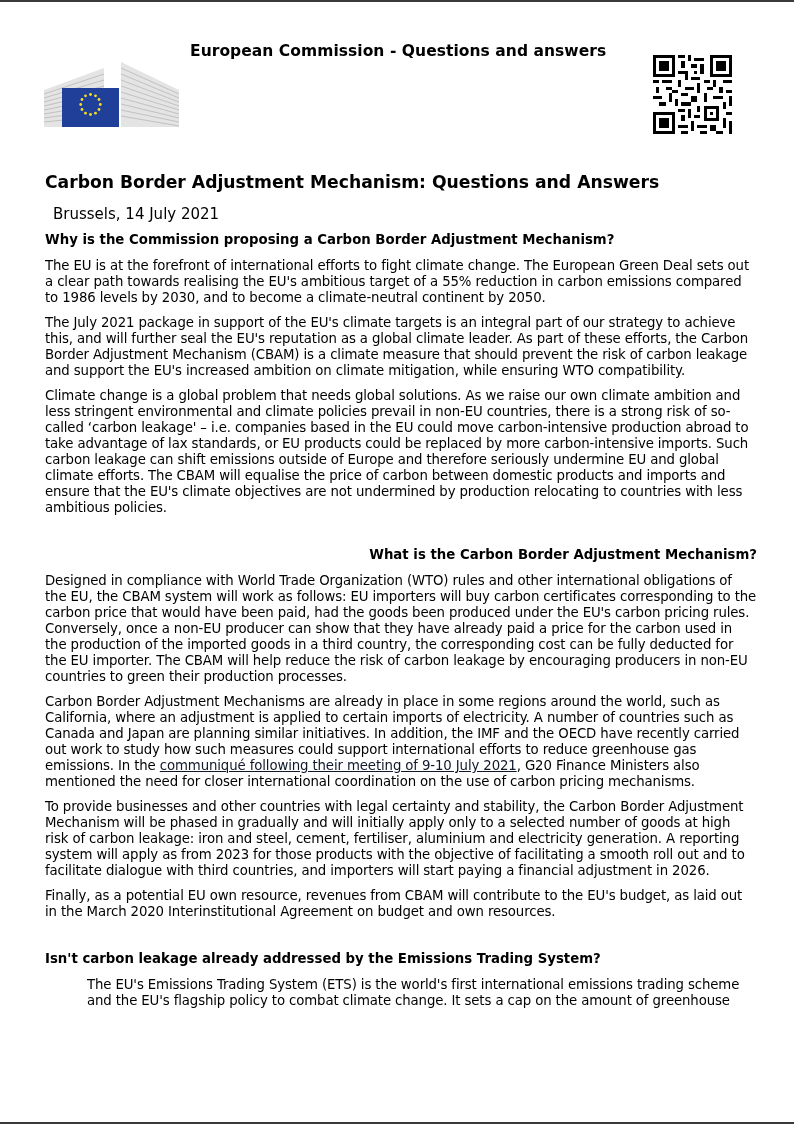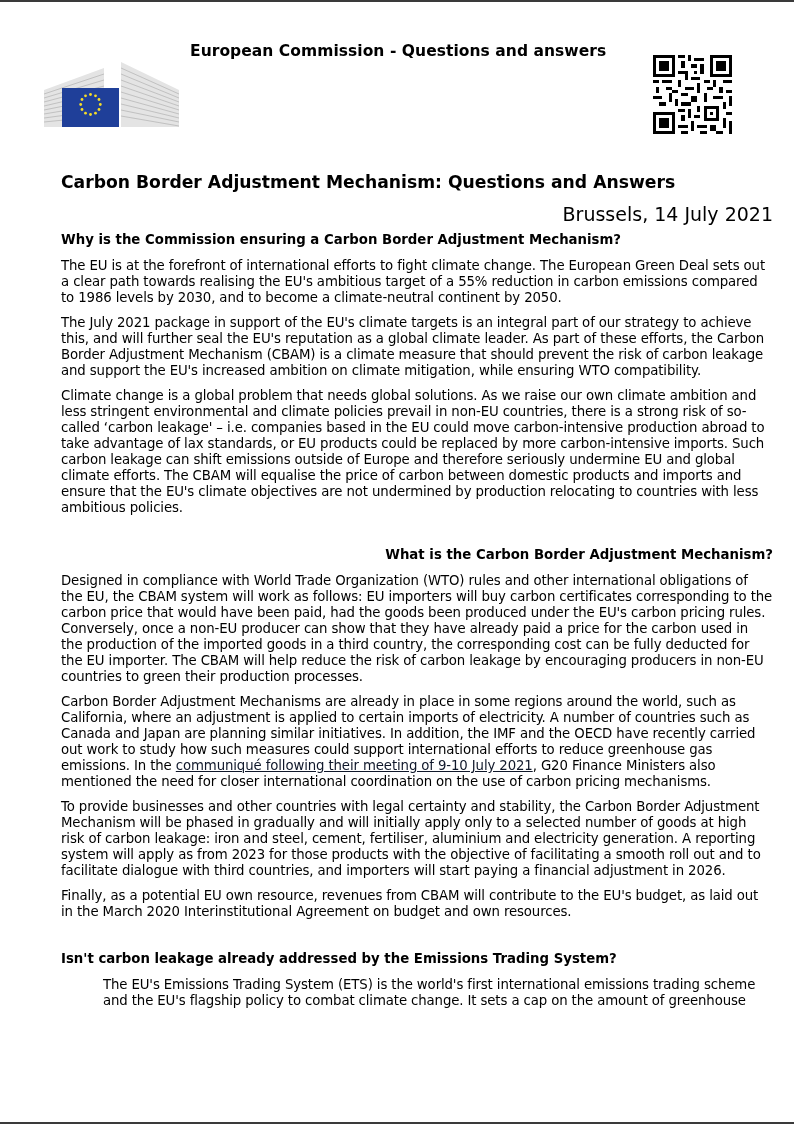--- a/index.html
+++ b/index.html
@@ -45,35 +45,34 @@
       letter-spacing: 0.05px;
       white-space: nowrap;
     }
     .qr {
       position: absolute;
       left: 653px; top: 55px;
       width: 79px; height: 79px;
     }
     .content {
       position: absolute;
-      left: 61px; top: 170px;
+      left: 45px; top: 170px;
       width: 712px;
     }
     .doc-title {
       font-size: 17.2px;
       font-weight: bold;
       margin: 0;
       line-height: 24px;
       white-space: nowrap;
     }
     .dateline {
-      font-size: 19px;
-      margin: 10px 0 0 16px;
+      font-size: 15px;
+      margin: 10px 0 0 8px;
       line-height: 20px;
-      text-align: right;
     }
     h2.q {
       font-size: 13.3px;
       font-weight: bold;
       margin: 0;
       line-height: 18px;
       white-space: nowrap;
     }
     p.body {
       font-size: 13.3px;
@@ -217,21 +216,21 @@
         <rect x="20" y="24" width="2" height="1"></rect>
     </g>
   </svg>
 </div>
 
 <div class="content">
   <h1 class="doc-title">Carbon Border Adjustment Mechanism: Questions and Answers</h1>
   <div class="dateline">Brussels, 14 July 2021</div>
 
   <section>
-    <h2 class="q" style="margin-top:7px;">Why is the Commission ensuring a Carbon Border Adjustment Mechanism?</h2>
+    <h2 class="q" style="margin-top:7px;">Why is the Commission proposing a Carbon Border Adjustment Mechanism?</h2>
     <p class="body" style="margin-top:9px;">The EU is at the forefront of international efforts to fight climate change. The European Green Deal sets out a clear path towards realising the EU's ambitious target of a 55% reduction in carbon emissions compared to 1986 levels by 2030, and to become a climate-neutral continent by 2050.</p>
     <p class="body" style="margin-top:9px;">The July 2021 package in support of the EU's climate targets is an integral part of our strategy to achieve this, and will further seal the EU's reputation as a global climate leader. As part of these efforts, the Carbon Border Adjustment Mechanism (CBAM) is a climate measure that should prevent the risk of carbon leakage and support the EU's increased ambition on climate mitigation, while ensuring WTO compatibility.</p>
     <p class="body" style="margin-top:9px;">Climate change is a global problem that needs global solutions. As we raise our own climate ambition and less stringent environmental and climate policies prevail in non-EU countries, there is a strong risk of so-called ‘carbon leakage' – i.e. companies based in the EU could move carbon-intensive production abroad to take advantage of lax standards, or EU products could be replaced by more carbon-intensive imports. Such carbon leakage can shift emissions outside of Europe and therefore seriously undermine EU and global climate efforts. The CBAM will equalise the price of carbon between domestic products and imports and ensure that the EU's climate objectives are not undermined by production relocating to countries with less ambitious policies.</p>
   </section>
 
   <section>
     <h2 class="q" style="margin-top:30px;text-align:right;">What is the Carbon Border Adjustment Mechanism?</h2>
     <p class="body" style="margin-top:9px;">Designed in compliance with World Trade Organization (WTO) rules and other international obligations of the EU, the CBAM system will work as follows: EU importers  will buy carbon certificates corresponding to the carbon price that would have been paid, had the goods been produced under the EU's carbon pricing rules. Conversely, once a non-EU producer can show that they have already paid a price for the carbon used in the production of the imported goods in a third country, the corresponding cost can be fully deducted for the EU importer. The CBAM will help reduce the risk of carbon leakage by encouraging producers in non-EU countries to green their production processes.</p>
     <p class="body" style="margin-top:9px;"><span>Carbon Border Adjustment Mechanisms are already in place in some regions around the world, such as California, where an adjustment is applied to certain imports of electricity. A number of countries such as Canada and Japan are planning similar initiatives. In addition, the IMF and the OECD have recently carried out work to study how such measures could support international efforts to reduce greenhouse gas emissions. In the </span><a class="link">communiqué following their meeting of 9-10 July 2021</a><span>, G20 Finance Ministers also mentioned the need for closer international coordination on the use of carbon pricing mechanisms.</span></p>
     <p class="body" style="margin-top:9px;">To provide businesses and other countries with legal certainty and stability, the Carbon Border Adjustment Mechanism will be phased in gradually and will initially apply only to a selected number of goods at high risk of carbon leakage: iron and steel, cement, fertiliser, aluminium and electricity generation. A reporting system will apply as from 2023 for those products with the objective of facilitating a smooth roll out and to facilitate dialogue with third countries, and importers will start paying a financial adjustment in 2026.</p>

